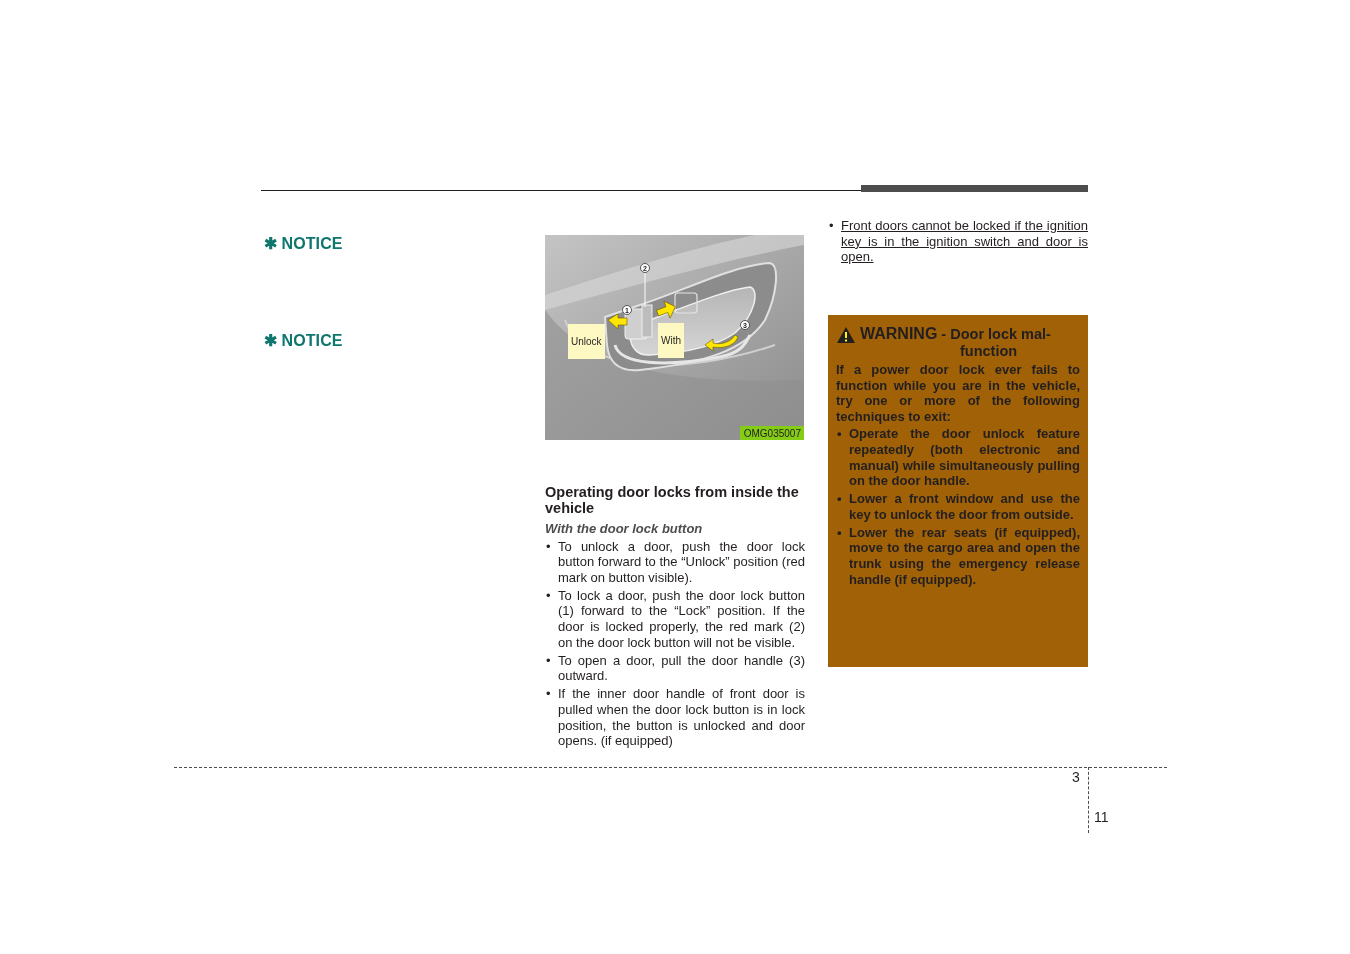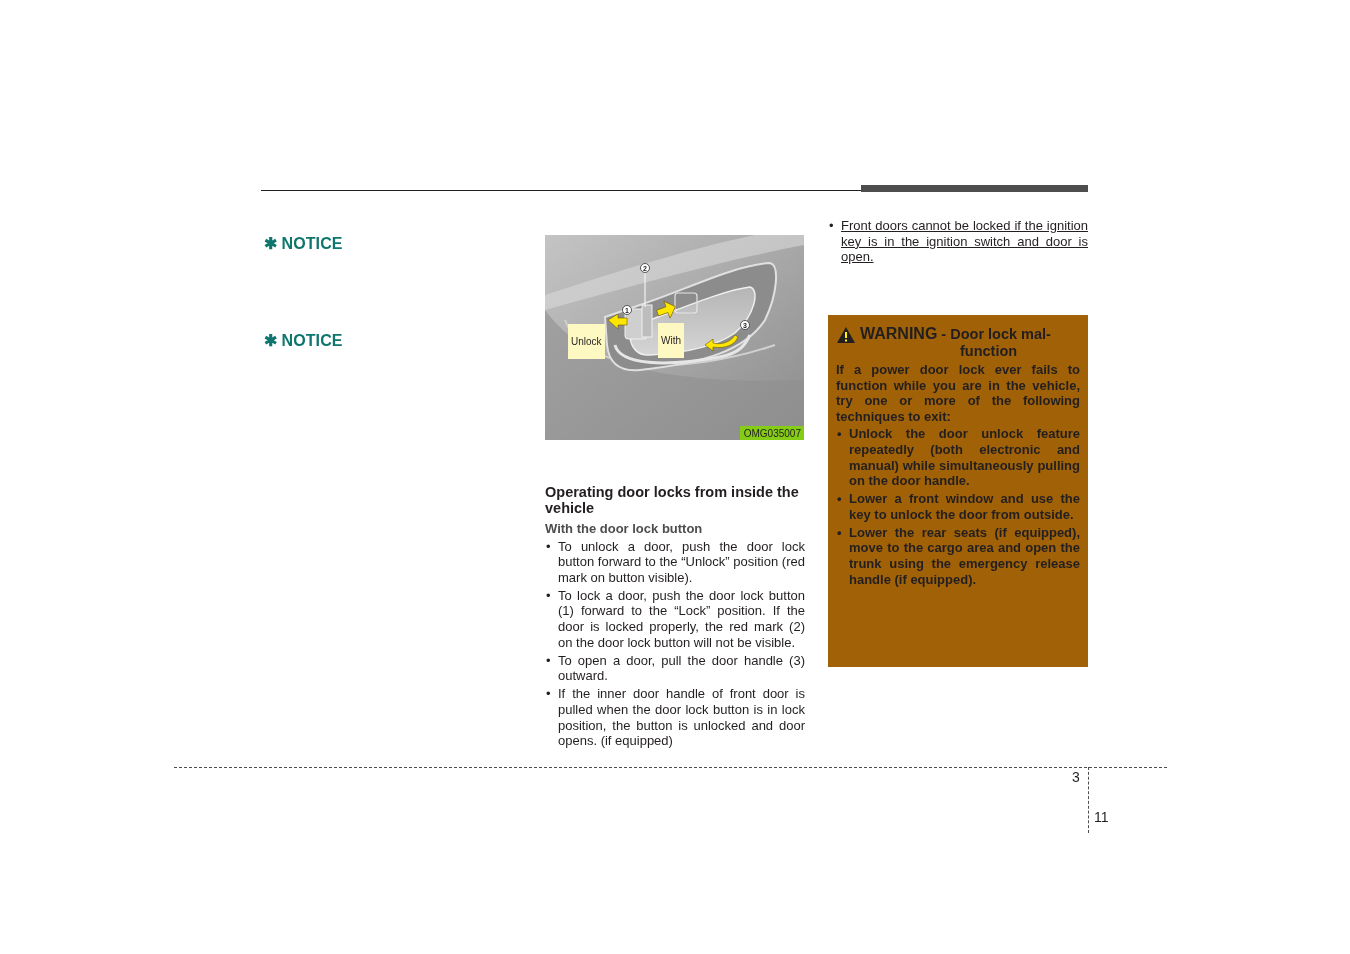--- a/index.html
+++ b/index.html
@@ -14,21 +14,21 @@
   .notice { left: 264px; font-weight: bold; font-size: 16px; color: #0f766e; letter-spacing: 0.1px; }
   .notice .star { margin-right: 4px; }
 
   .figure { left: 545px; top: 235px; width: 259px; height: 205px; background: #9a9a9a; overflow: hidden; }
   .figure svg { display: block; }
   .fig-code { position: absolute; right: 0; bottom: 0; background: #84cc16; font-size: 10px; padding: 2px 3px 1px 4px; color: #231f20; }
   .fig-label { position: absolute; background: #fef9c3; font-size: 10px; padding: 12px 3px; color: #231f20; }
 
   .col2 { left: 545px; width: 260px; font-size: 13px; line-height: 15.6px; }
   .h-title { font-weight: bold; font-size: 14.5px; line-height: 16px; margin: 0; }
-  .subhead { font-weight: bold; color: #4d4d4d; font-size: 13px; margin-top: 5px; }
+  .subhead { font-style: italic; font-weight: bold; color: #4d4d4d; font-size: 13px; margin-top: 5px; }
   ul.bul { list-style: none; margin: 2px 0 0 0; padding: 0; }
   ul.bul li { position: relative; padding-left: 13px; text-align: justify; margin-bottom: 2.5px; }
   ul.bul li::before { content: "•"; position: absolute; left: 1px; top: 0; }
 
   .col3 { left: 828px; width: 260px; font-size: 13px; line-height: 15.6px; }
 
   .warning { left: 828px; top: 292px; width: 260px; height: 352px; background: #a16207; box-sizing: border-box; padding: 10px 8px 8px 8px; margin-top: 23px; }
   .warn-head { font-weight: bold; font-size: 14.5px; line-height: 17px; display: flex; }
   .warn-head .tri { width: 20px; flex: none; margin-right: 4px; margin-top: 1px; }
   .warn-head .w1 { font-size: 16px; }
@@ -120,21 +120,21 @@
     </svg>
     <div>
       <span class="w1">WARNING</span>
       <span>- Door lock mal-</span>
       <span class="rest" style="padding-left:100px;">function</span>
     </div>
   </div>
   <div class="warn-body">
     <div>If a power door lock ever fails to function while you are in the vehicle, try one or more of the following techniques to exit:</div>
     <ul class="bul">
-      <li>Unlock the door unlock feature repeatedly (both electronic and manual) while simultaneously pulling on the door handle.</li>
+      <li>Operate the door unlock feature repeatedly (both electronic and manual) while simultaneously pulling on the door handle.</li>
       <li>Lower a front window and use the key to unlock the door from outside.</li>
       <li>Lower the rear seats (if equipped), move to the cargo area and open the trunk using the emergency release handle (if equipped).</li>
     </ul>
   </div>
 </div>
 
 <div class="abs dash-h"></div>
 <div class="abs dash-v"></div>
 <div class="abs pg-chap">3</div>
 <div class="abs pg-num">11</div>

